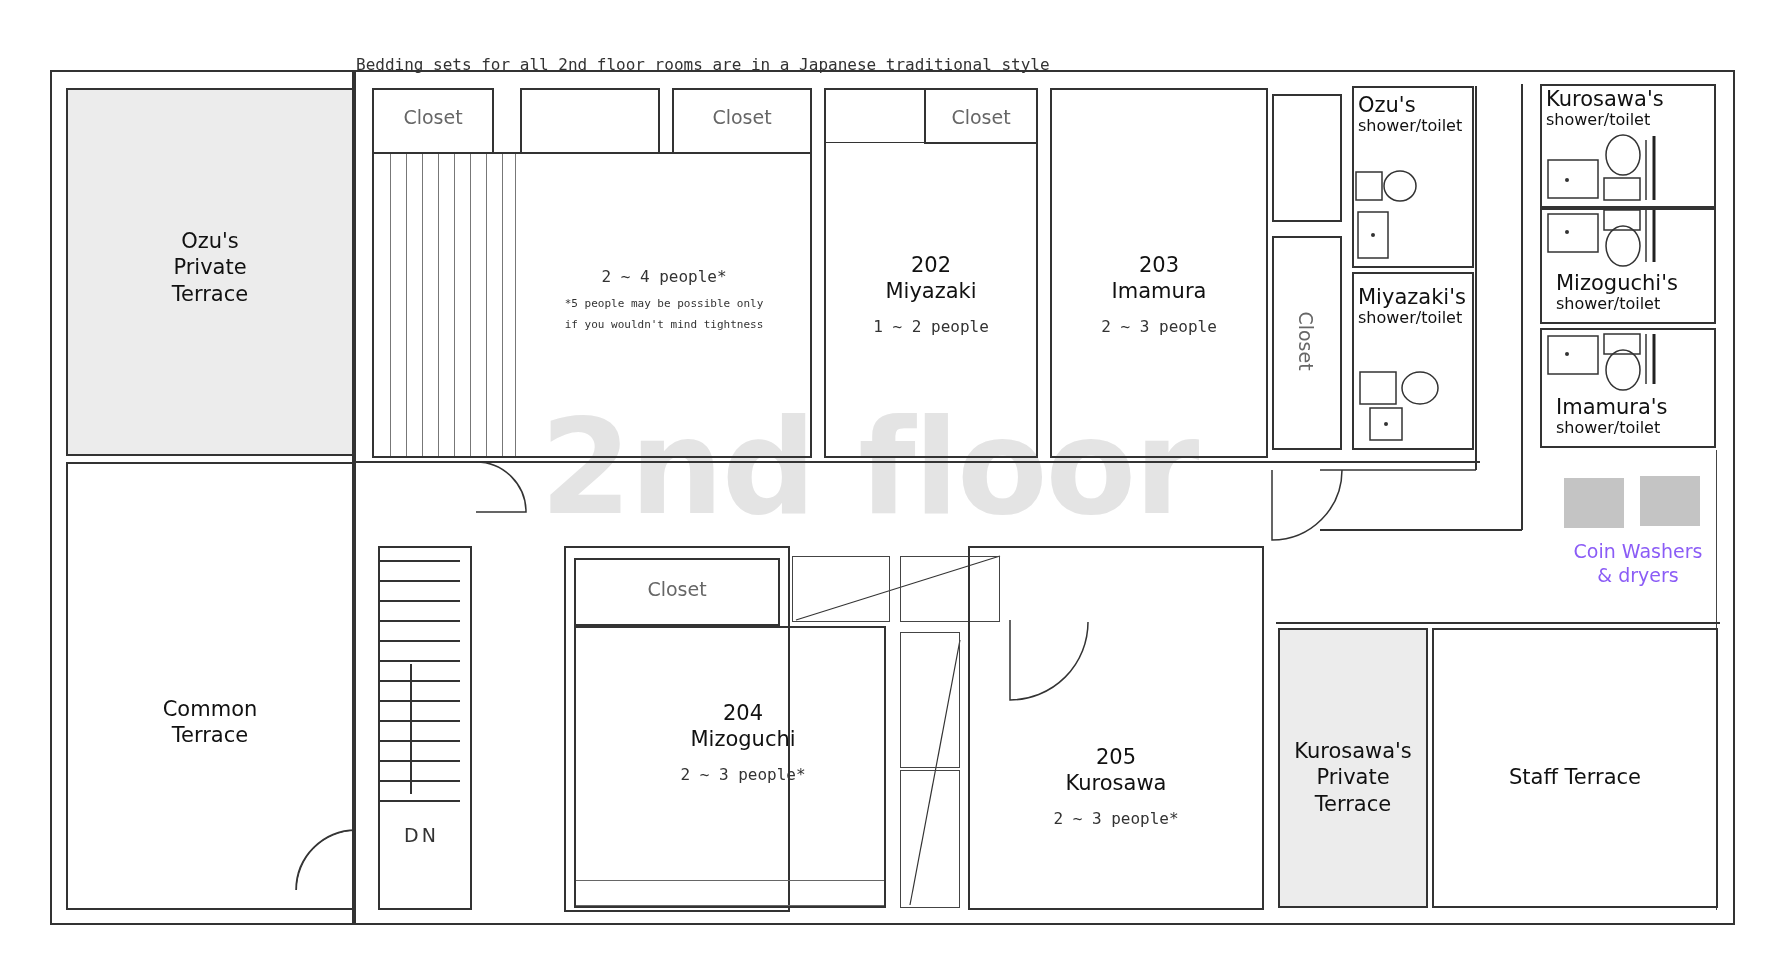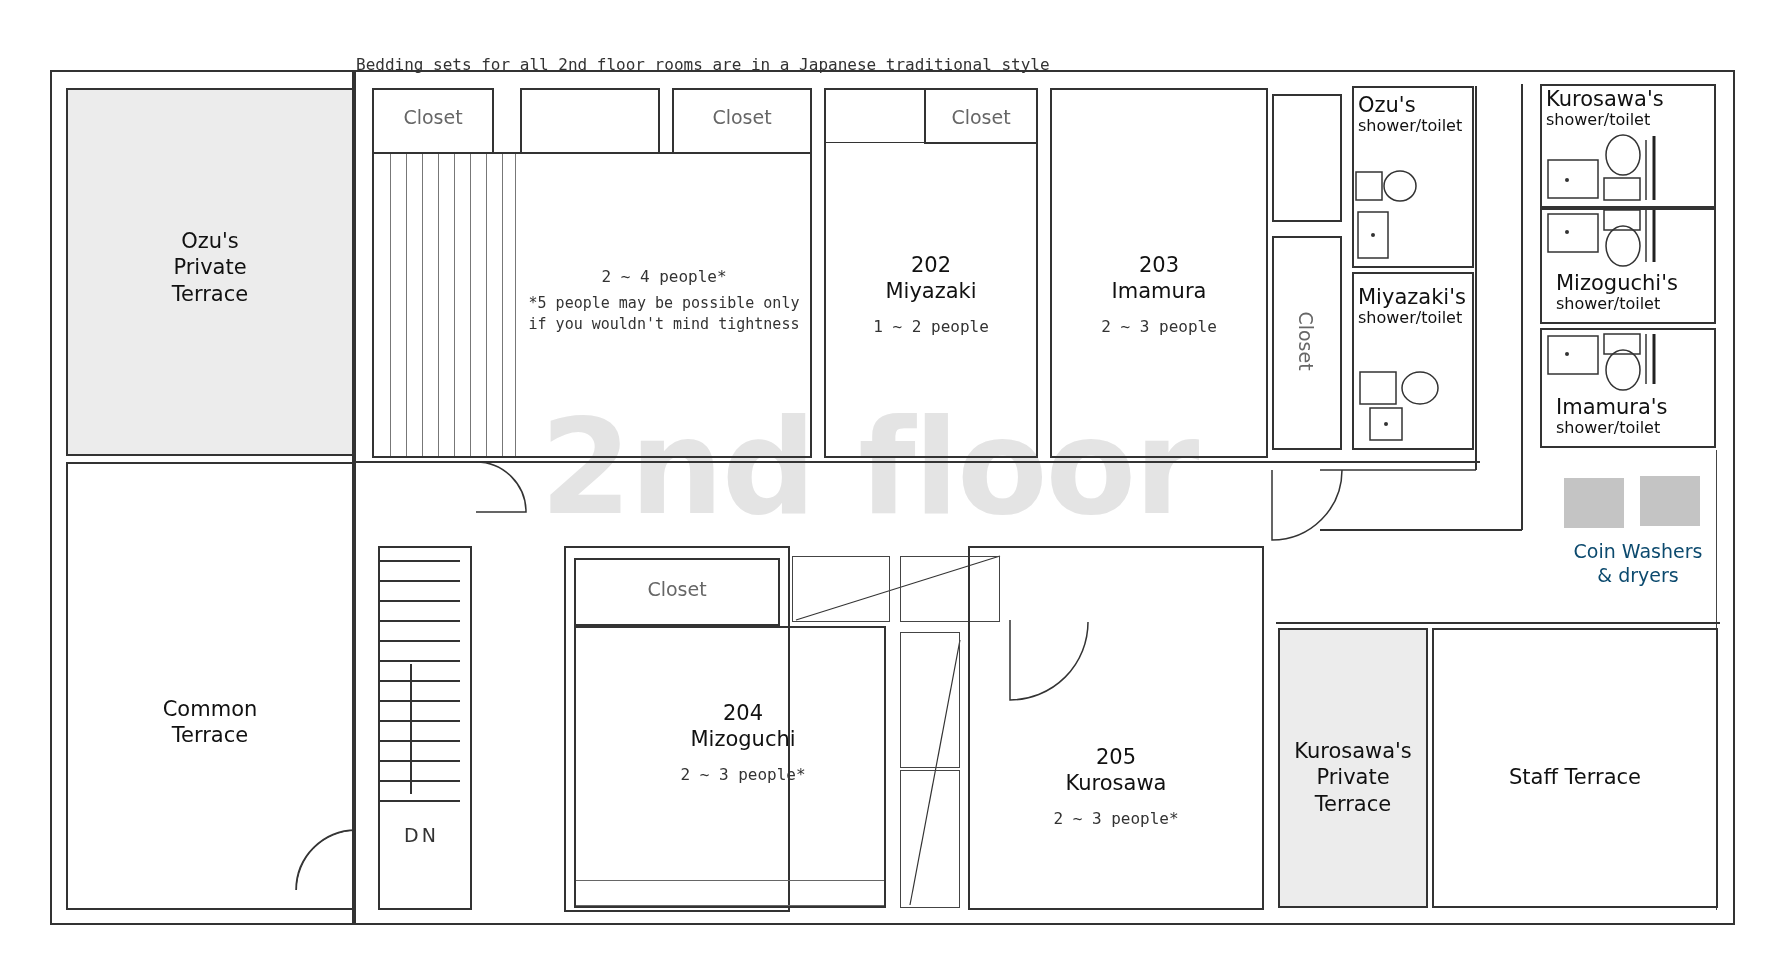--- a/index.html
+++ b/index.html
@@ -64,21 +64,21 @@
   <div class="tatami-line" style="left:128px;"></div>
   <div class="tatami-line" style="left:141px;"></div>
 </div>
 <div class="wall" style="left:372px; top:88px; width:122px; height:66px;"></div>
 <div class="closet" style="left:372px; top:106px; width:122px;">Closet</div>
 <div class="wall" style="left:520px; top:88px; width:140px; height:66px;"></div>
 <div class="wall" style="left:672px; top:88px; width:140px; height:66px;"></div>
 <div class="closet" style="left:672px; top:106px; width:140px;">Closet</div>
 <div class="label" style="left:516px; top:255px; width:296px;">
   <div class="cap">2 ~ 4 people*</div>
-  <div style="font-family:'DejaVu Sans Mono', monospace; font-size:15px; color:#333; margin-top:6px; line-height:21px;">
+  <div style="font-family:'DejaVu Sans Mono', monospace; font-size:11px; color:#333; margin-top:6px; line-height:21px;">
     <div>*5 people may be possible only</div>
     <div>if you wouldn't mind tightness</div>
   </div>
 </div>
 
 <div class="wall" style="left:824px; top:88px; width:214px; height:370px;"></div>
 <div class="wall" style="left:924px; top:88px; width:114px; height:56px;"></div>
 <div class="closet" style="left:924px; top:106px; width:114px;">Closet</div>
 <div class="abs" style="left:826px; top:142px; width:98px; height:0; border-top:1px solid #333;"></div>
 <div class="label" style="left:824px; top:252px; width:214px;">
@@ -214,21 +214,21 @@
 
 <div class="wall" style="left:968px; top:546px; width:296px; height:364px;"></div>
 <div class="label" style="left:1010px; top:736px; width:212px;margin-top:8px;">
   <div class="room-num">205</div>
   <div class="room-name">Kurosawa</div>
   <div class="cap">2 ~ 3 people*</div>
 </div>
 
 <div class="machine" style="left:1564px; top:478px; width:60px; height:50px;"></div>
 <div class="machine" style="left:1640px; top:476px; width:60px; height:50px;"></div>
-<div class="label" style="left:1540px; top:540px; width:196px; font-size:19px; color:#0c4a6e;">
+<div class="label" style="left:1540px; top:540px; width:196px; font-size:19px; color:#8b5cf6;">
   <div>Coin Washers</div>
   <div>&amp; dryers</div>
 </div>
 <div class="abs" style="left:1716px; top:450px; width:0; height:460px; border-left:1.5px solid #444;"></div>
 
 <div class="wall fill-gray" style="left:1278px; top:628px; width:150px; height:280px;"></div>
 <div class="label" style="left:1278px; top:738px; width:150px; font-size:21px;">
   <div>Kurosawa's</div>
   <div>Private</div>
   <div>Terrace</div>

